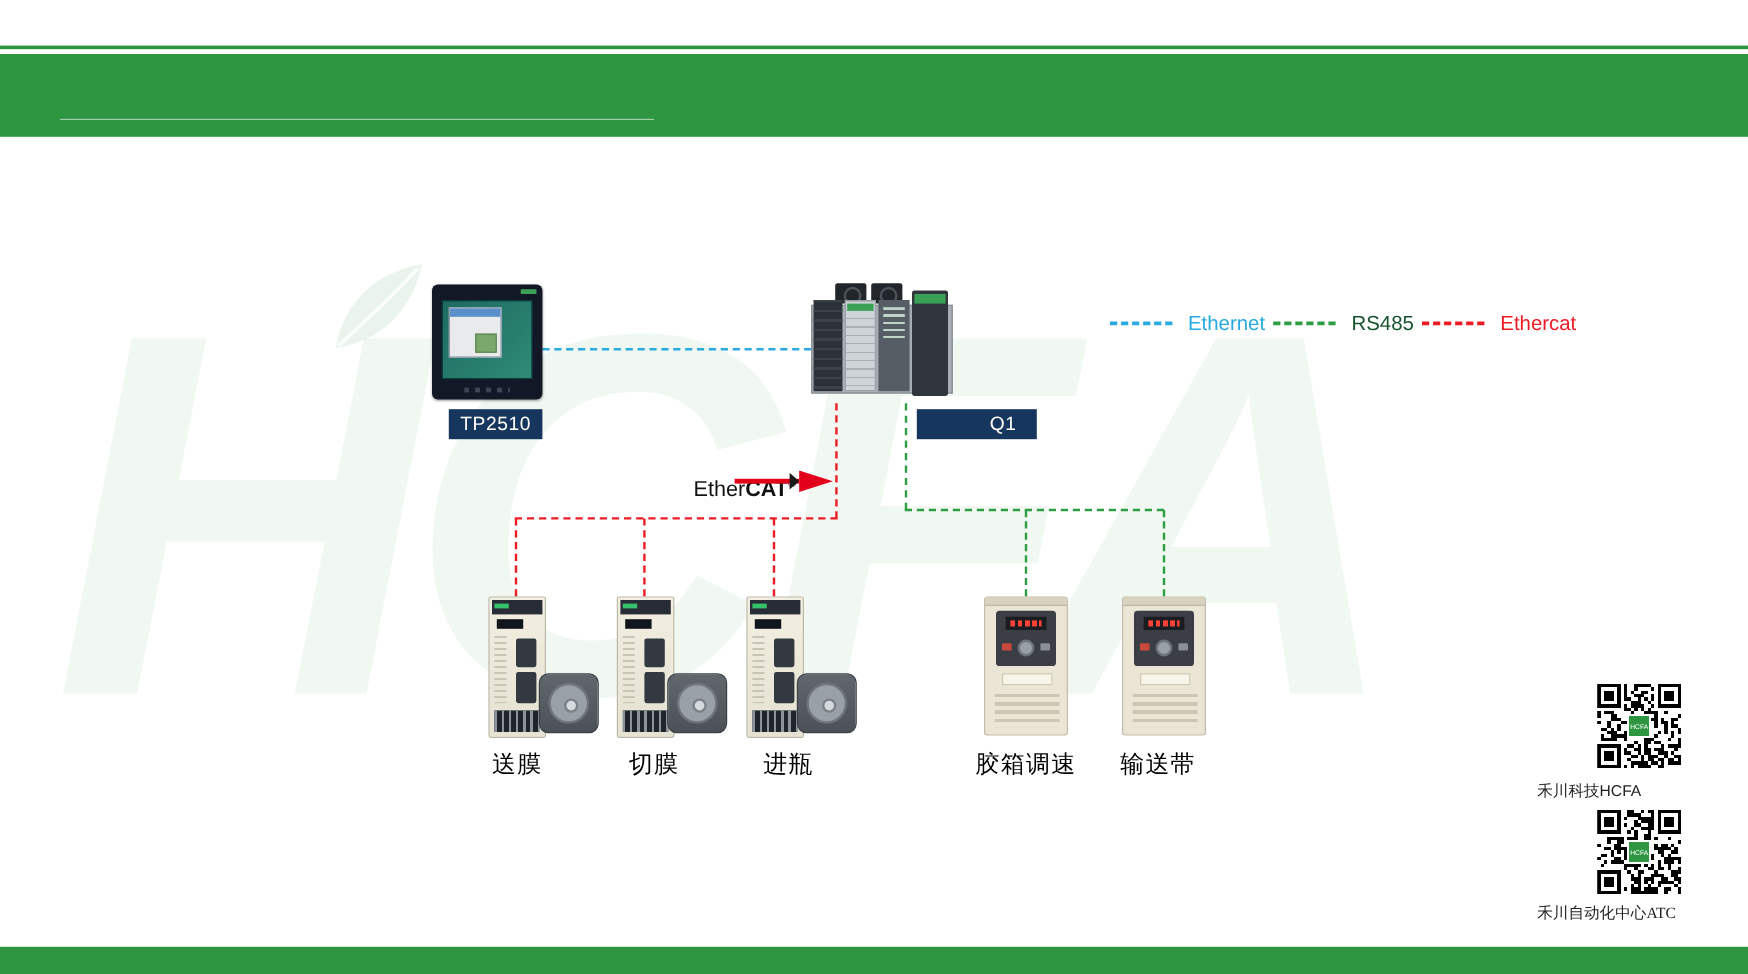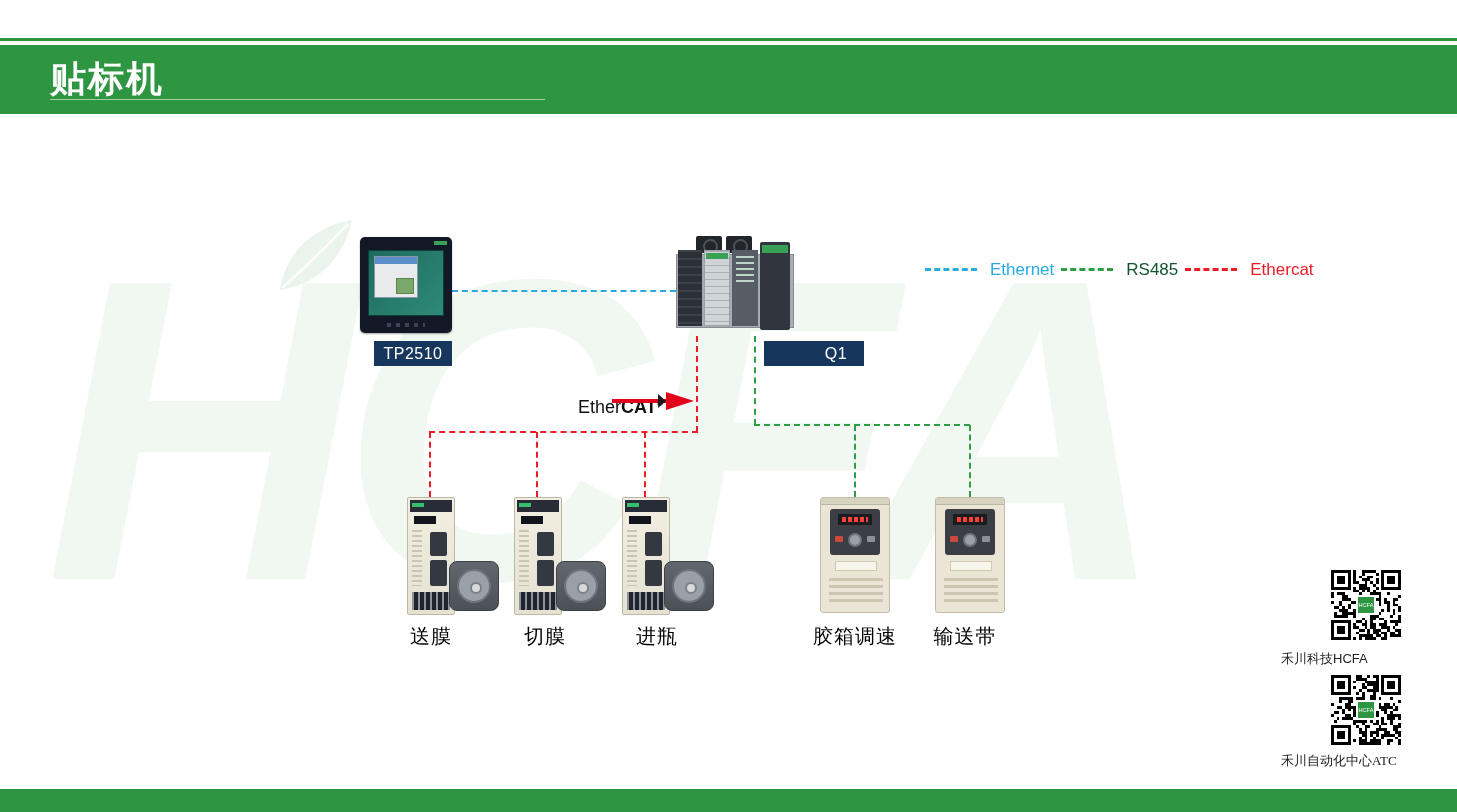--- a/index.html
+++ b/index.html
@@ -133,21 +133,20 @@
   .qr1 { left:1331px; top:570px; } .qr1-caption { left:1281px; top:650px; }
   .qr2 { left:1331px; top:675px; } .qr2-caption { left:1281px; top:752px;font-family:Liberation Serif, serif; }
 </style>
 </head>
 <body>
 
 <div class="stage">
 
   <div class="top-rule"></div>
   <div class="header-bar">
-    <span class="header-title">贴标机</span>
     <span class="header-underline"></span>
   </div>
 
   <div class="watermark">HCFA</div>
   <svg class="watermark-leaf" viewBox="0 0 90 90">
     <path d="M12 78 C 18 38, 48 14, 84 8 C 74 50, 48 72, 12 78 Z" fill="rgba(46,149,65,0.10)"></path>
     <path d="M14 76 C 34 58, 56 38, 80 12" stroke="rgba(255,255,255,0.8)" stroke-width="3" fill="none"></path>
   </svg>
 
   <div class="dash h c-blue" style="left:452px; top:290px; width:224px;"></div>

